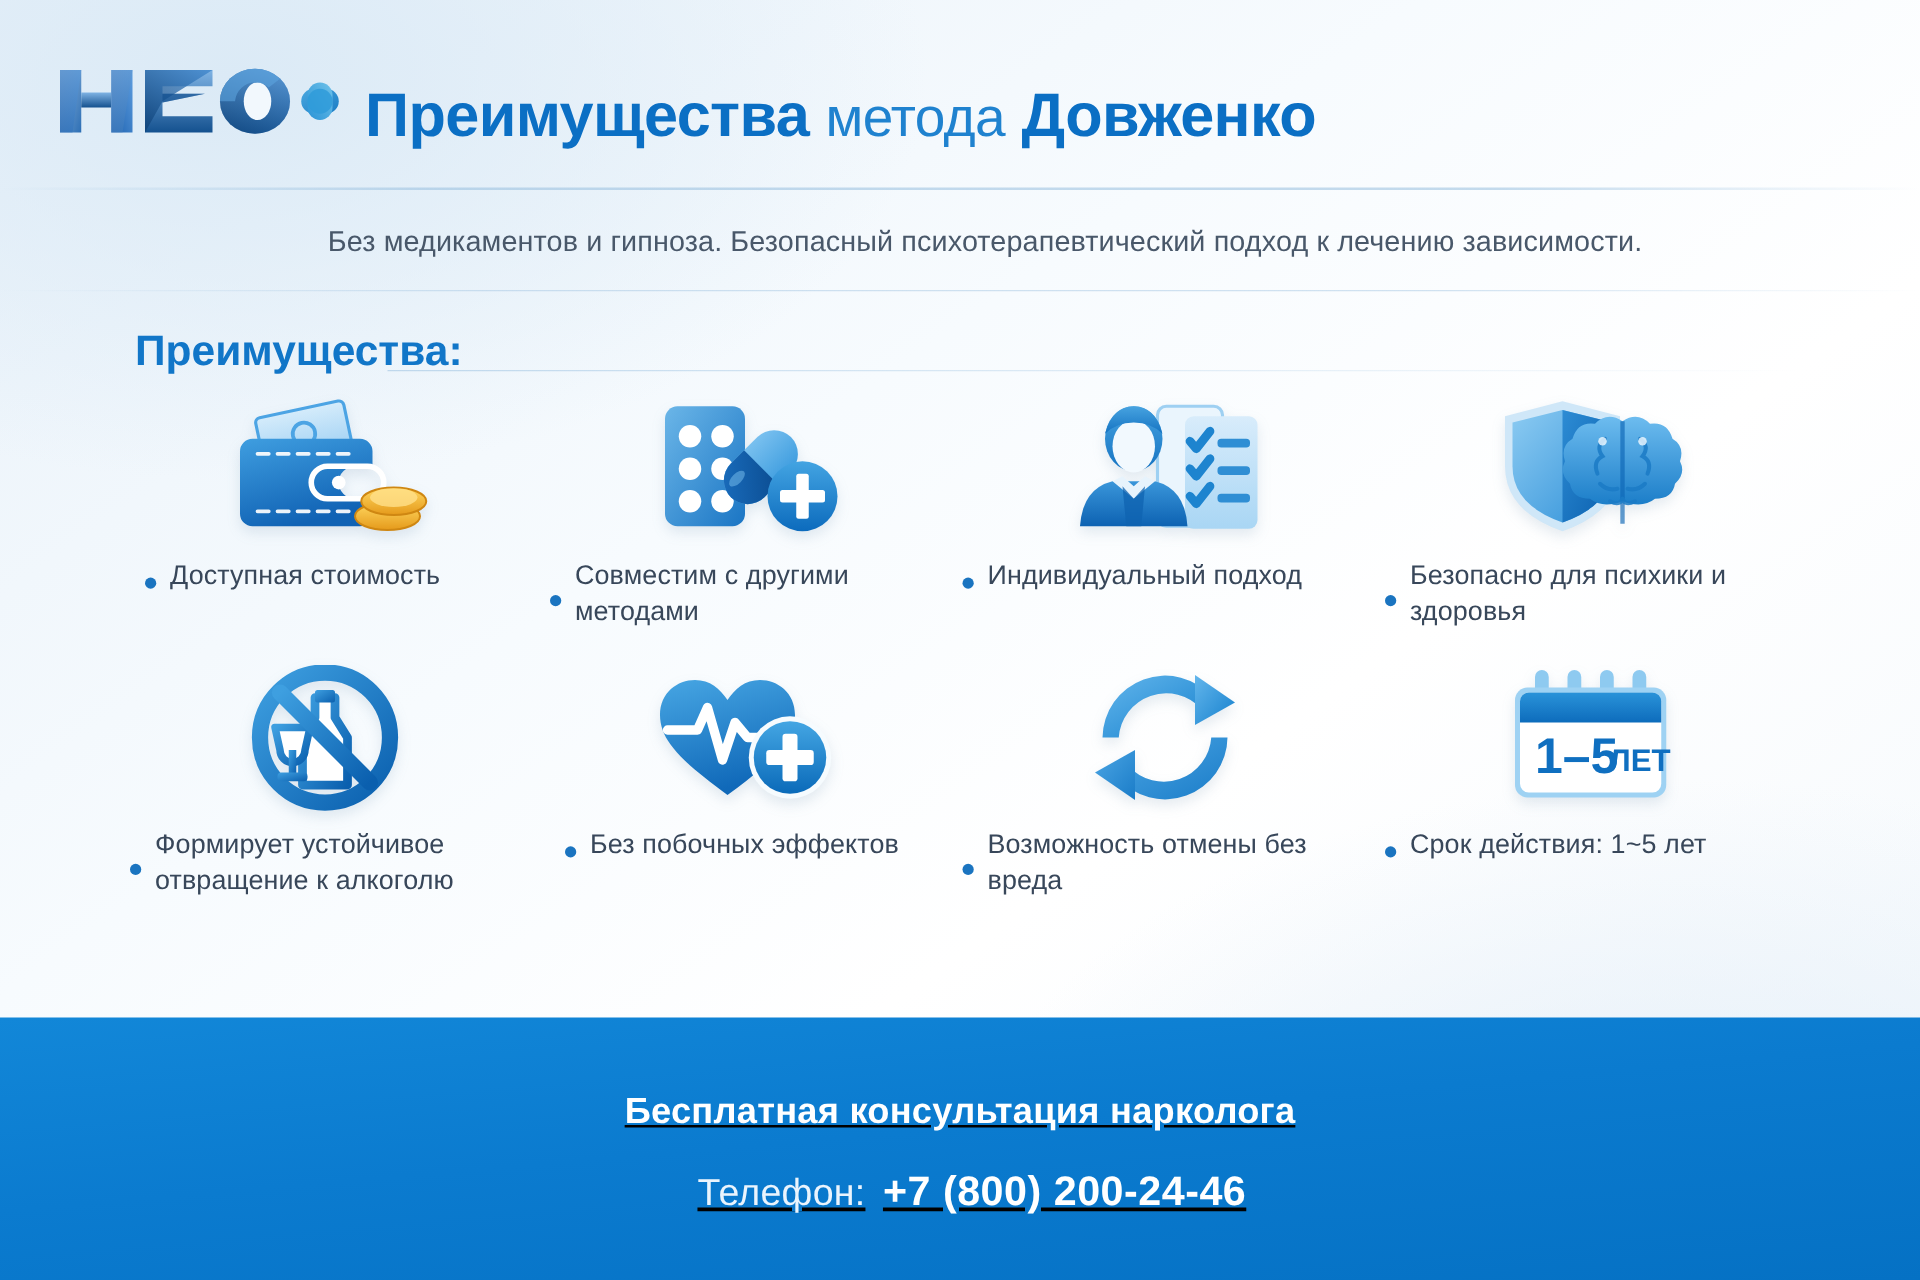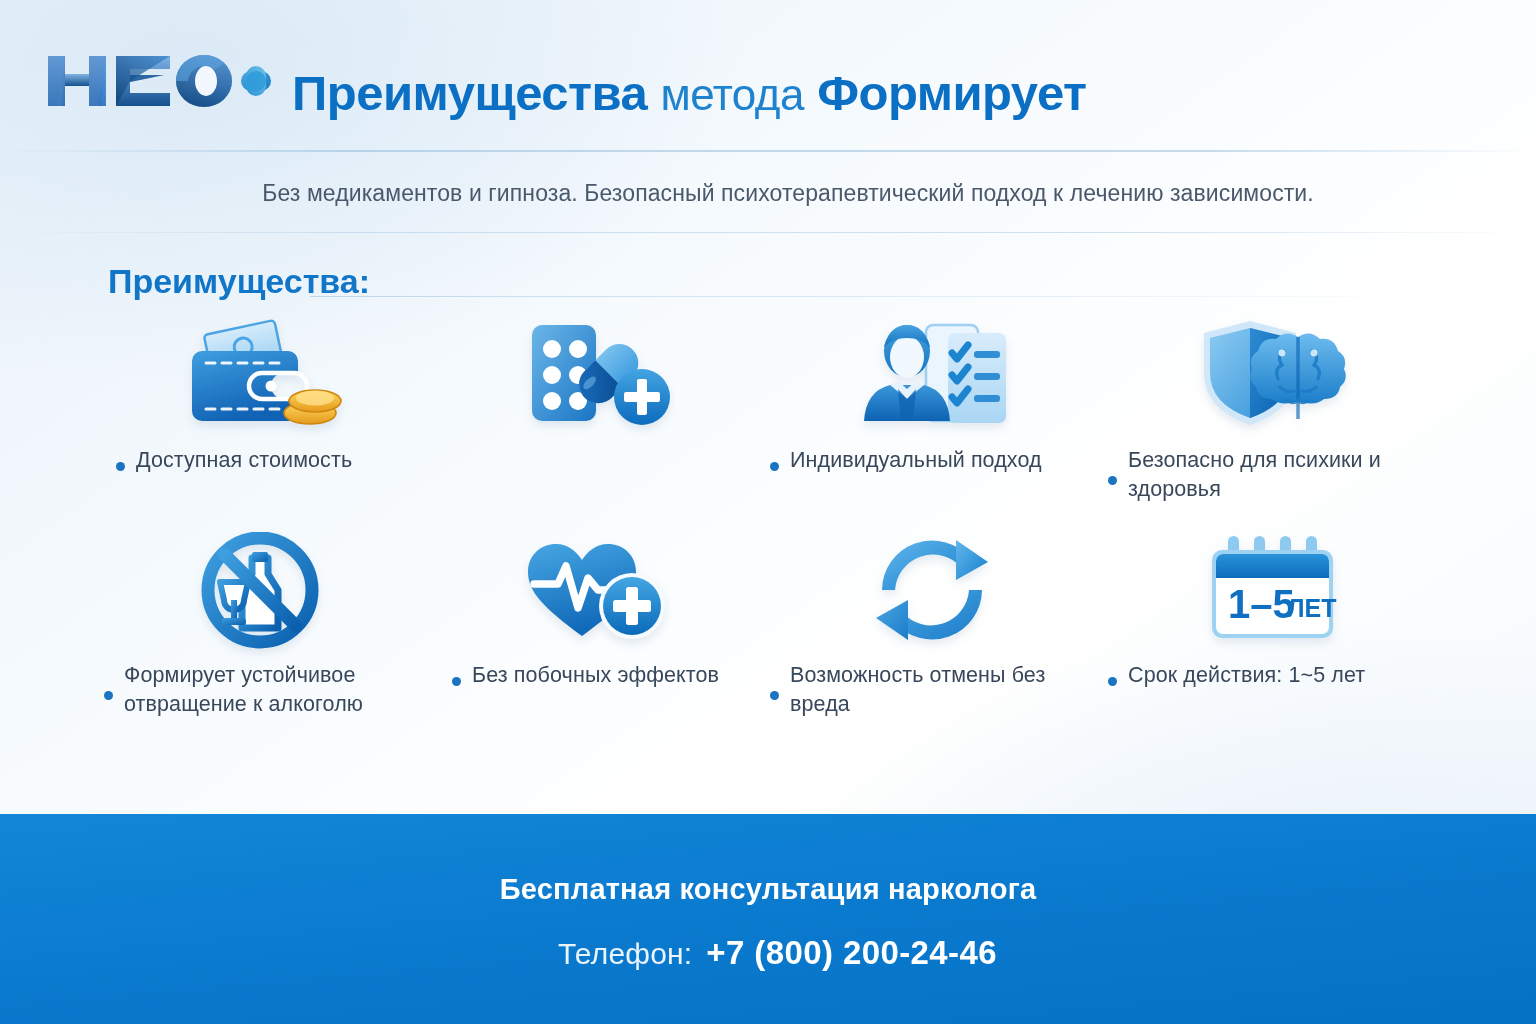--- a/index.html
+++ b/index.html
@@ -93,21 +93,21 @@
   
   .c1 .cap{ padding-left:20px; }
   .c2 .cap{ padding-left:8px; }
   .c3 .cap{ padding-left:2px; }
   .c4 .cap{ padding-left:4px; }
 
   
   .footer{
     position:absolute; left:0; top:814px; width:1536px; height:210px;
     background:linear-gradient(175deg,#1287d8 0%, #0b7bcf 45%, #0571c4 100%);
-    display:flex; flex-direction:column; align-items:center; justify-content:center;
+    display:flex; flex-direction:column; align-items:center; justify-content:center;text-decoration:underline;
   }
   .f-head{
     font-size:29px; font-weight:bold; color:#ffffff; letter-spacing:.2px;
     margin-top:6px;
   }
   .f-phone{
     margin-top:28px;
     font-size:30px; color:#eaf4fd; letter-spacing:.2px;
     display:flex; align-items:baseline; gap:14px;margin-left:19px;
   }
@@ -168,21 +168,21 @@
           <rect x="203" y="23" width="30" height="20" rx="10" fill="url(#lgP)"></rect>
           <rect x="208" y="18" width="20" height="30" rx="10" fill="url(#lgP2)"></rect>
           <circle cx="218" cy="33" r="10" fill="#2f9bd9" opacity=".85"></circle>
         </g>
       </svg>
     </div>
 
     <div class="title">
       <span class="b">Преимущества</span>
       <span class="m">метода</span>
-      <span class="b">Формирует</span>
+      <span class="b">Довженко</span>
     </div>
   </div>
   <div class="hdr-rule"></div>
 
   <div class="subtitle">Без медикаментов и гипноза. Безопасный психотерапевтический подход к лечению зависимости.</div>
   <div class="sub-rule"></div>
 
   <div class="sec-label">Преимущества:</div>
   <div class="sec-rule"></div>
 
@@ -263,20 +263,24 @@
           <g transform="rotate(-45 88 56)">
             <rect x="54" y="38" width="68" height="38" rx="19" fill="url(#capL)"></rect>
             <path d="M54,57 a19,19 0 0 1 19,-19 h15 v38 h-15 a19,19 0 0 1 -19,-19 z" fill="url(#capD)"></path>
             <ellipse cx="68" cy="50" rx="8" ry="4" fill="#7cc2f0" opacity=".5"></ellipse>
           </g>
 
           <circle cx="122" cy="80" r="28" fill="url(#plsc)"></circle>
           <rect x="117" y="62" width="10" height="36" rx="2" fill="#ffffff"></rect>
           <rect x="104" y="75" width="36" height="10" rx="2" fill="#ffffff"></rect>
         </svg>
+      </div>
+      <div class="cap">
+        <span class="bullet"></span>
+        <span class="cap-text">Совместим с другими методами</span>
       </div>
     </div>
 
     <div class="cell c3">
       <div class="icon-wrap">
         <svg width="160" height="118" viewBox="0 0 160 118">
           <defs>
             <linearGradient id="brd" x1="0" y1="0" x2="0" y2="1">
               <stop offset="0" stop-color="#d8ecfb"></stop>
                 <stop offset="1" stop-color="#a9d6f4"></stop>

